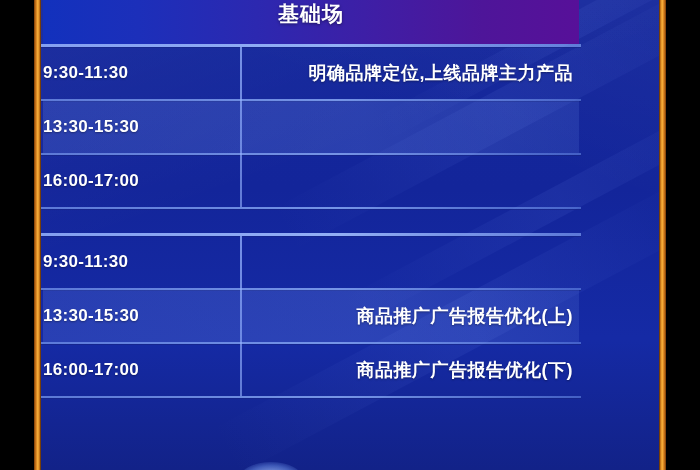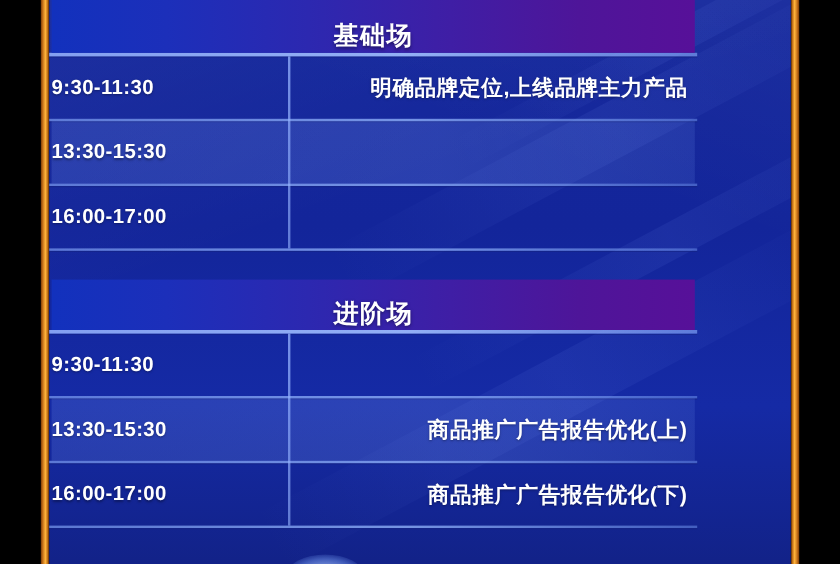--- a/index.html
+++ b/index.html
@@ -66,21 +66,21 @@
   
   .section { position: absolute; left: 43px; width: 536px; }
   .section.s-basic    { top: 0px; }
   .section.s-advanced { top: 233px; }
 
   .section-header {
     position: relative;
     height: 44px;
     background: linear-gradient(to right, #1231bd 0%, #1c2fba 18%, #2c28b0 40%, #3f1ea5 62%, #4e1599 82%, #571099 100%);
     display: flex;
-    align-items: flex-end;
+    align-items: flex-start;
     justify-content: center;
   }
   .s-advanced .section-header { height: 42px; }
   .section-title {
     color: #ffffff;
     font-size: 21px;
     font-weight: bold;
     letter-spacing: 1px;
     text-shadow: 0 1px 3px rgba(0,0,0,0.45);
   }
@@ -172,23 +172,20 @@
       <div class="rule thin"></div>
 
       <div class="row">
         <div class="cell-time">16:00-17:00</div>
       </div>
     </div>
     <div class="rule thin"></div>
   </div>
 
   <div class="section s-advanced">
-    <div class="section-header">
-      <span class="section-title">进阶场</span>
-    </div>
     <div class="rule"></div>
     <div class="table">
       <div class="col-divider"></div>
 
       <div class="row">
         <div class="cell-time">9:30-11:30</div>
       </div>
       <div class="rule thin"></div>
 
       <div class="row alt">

